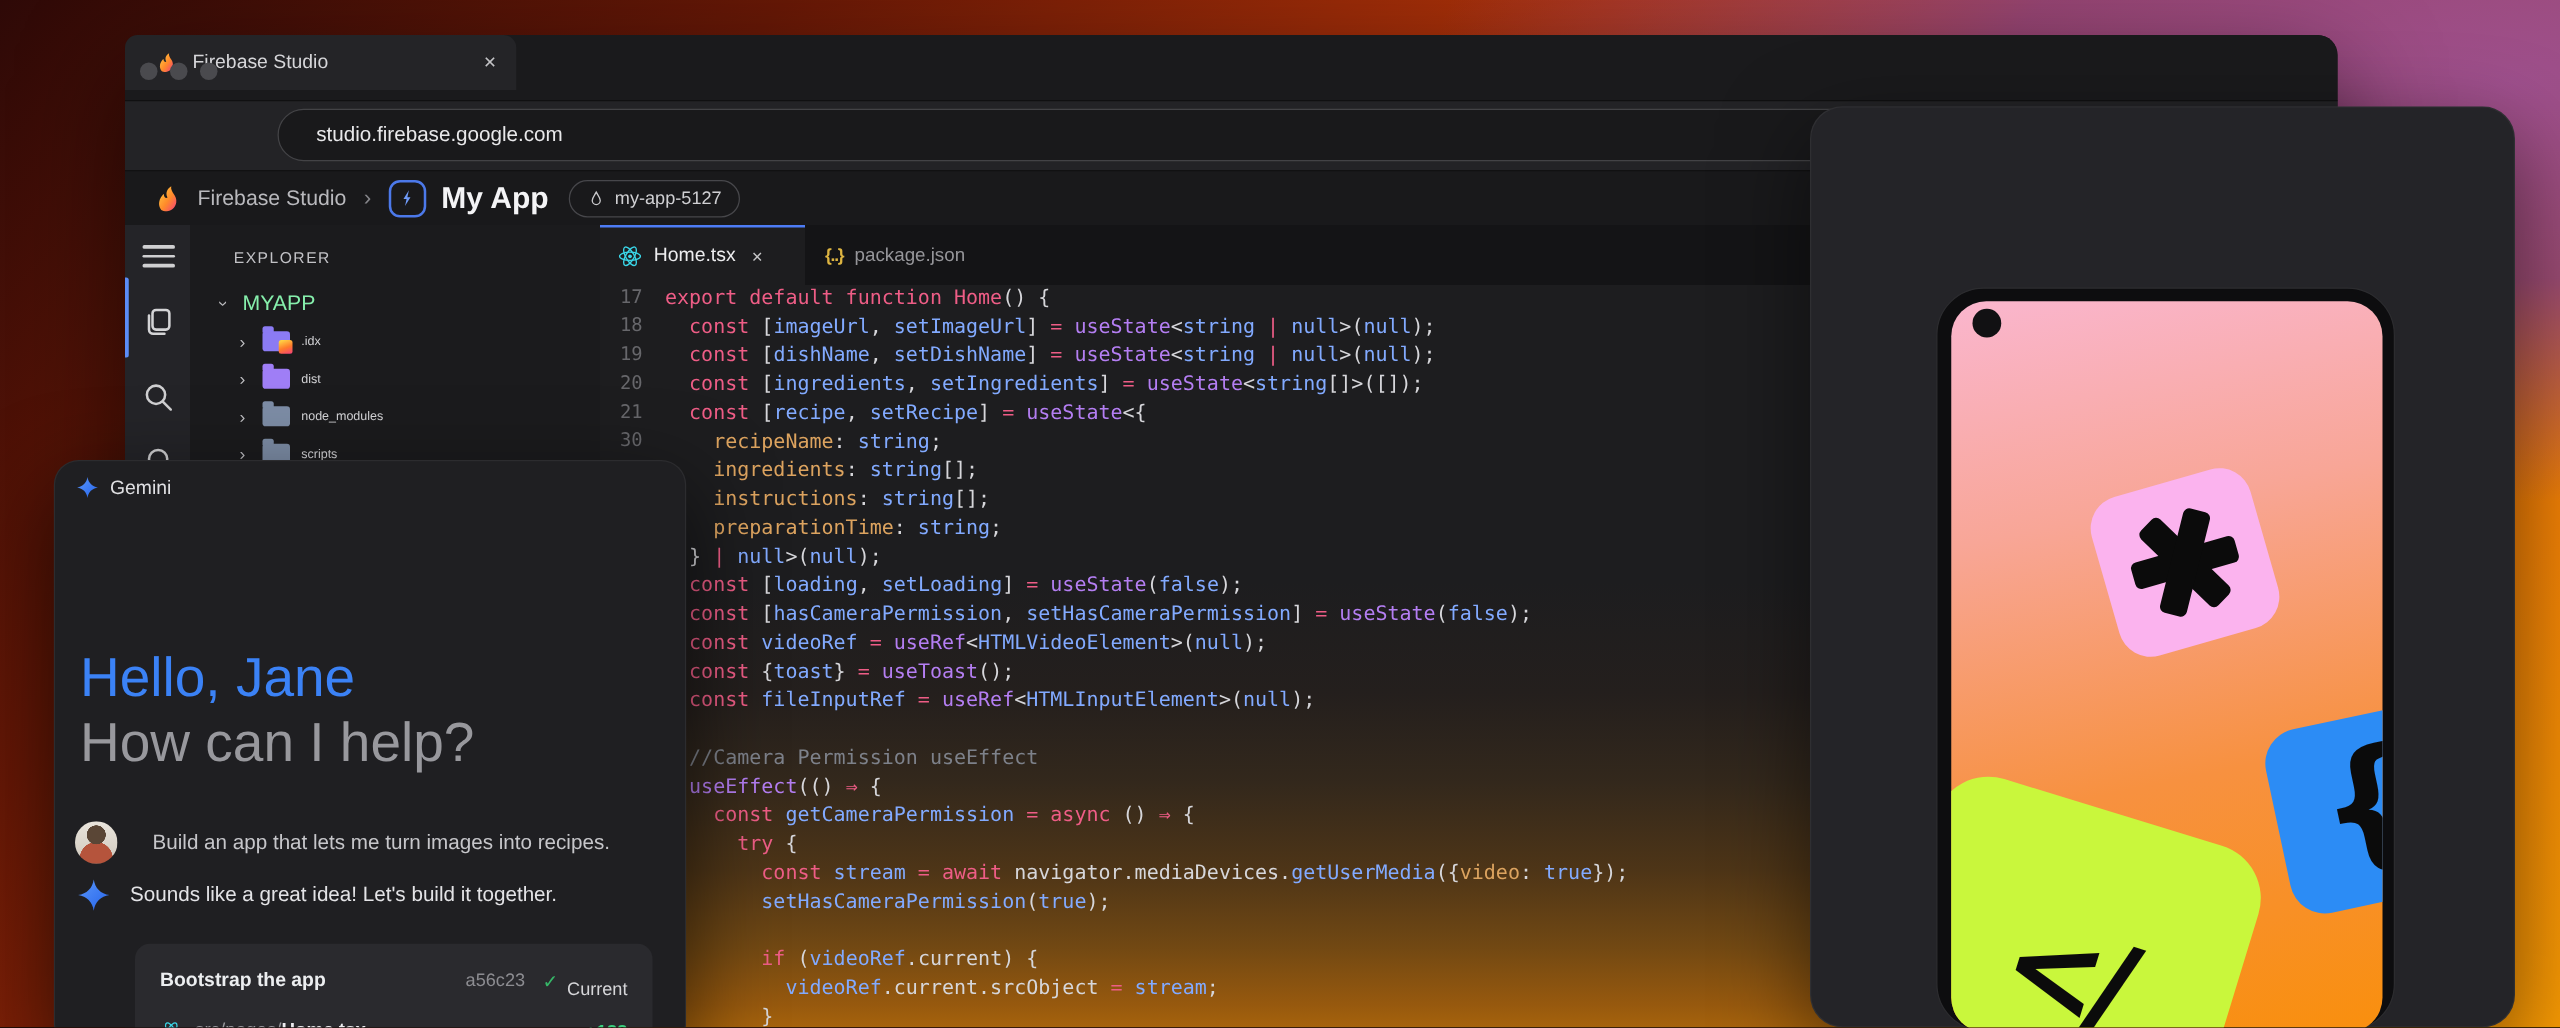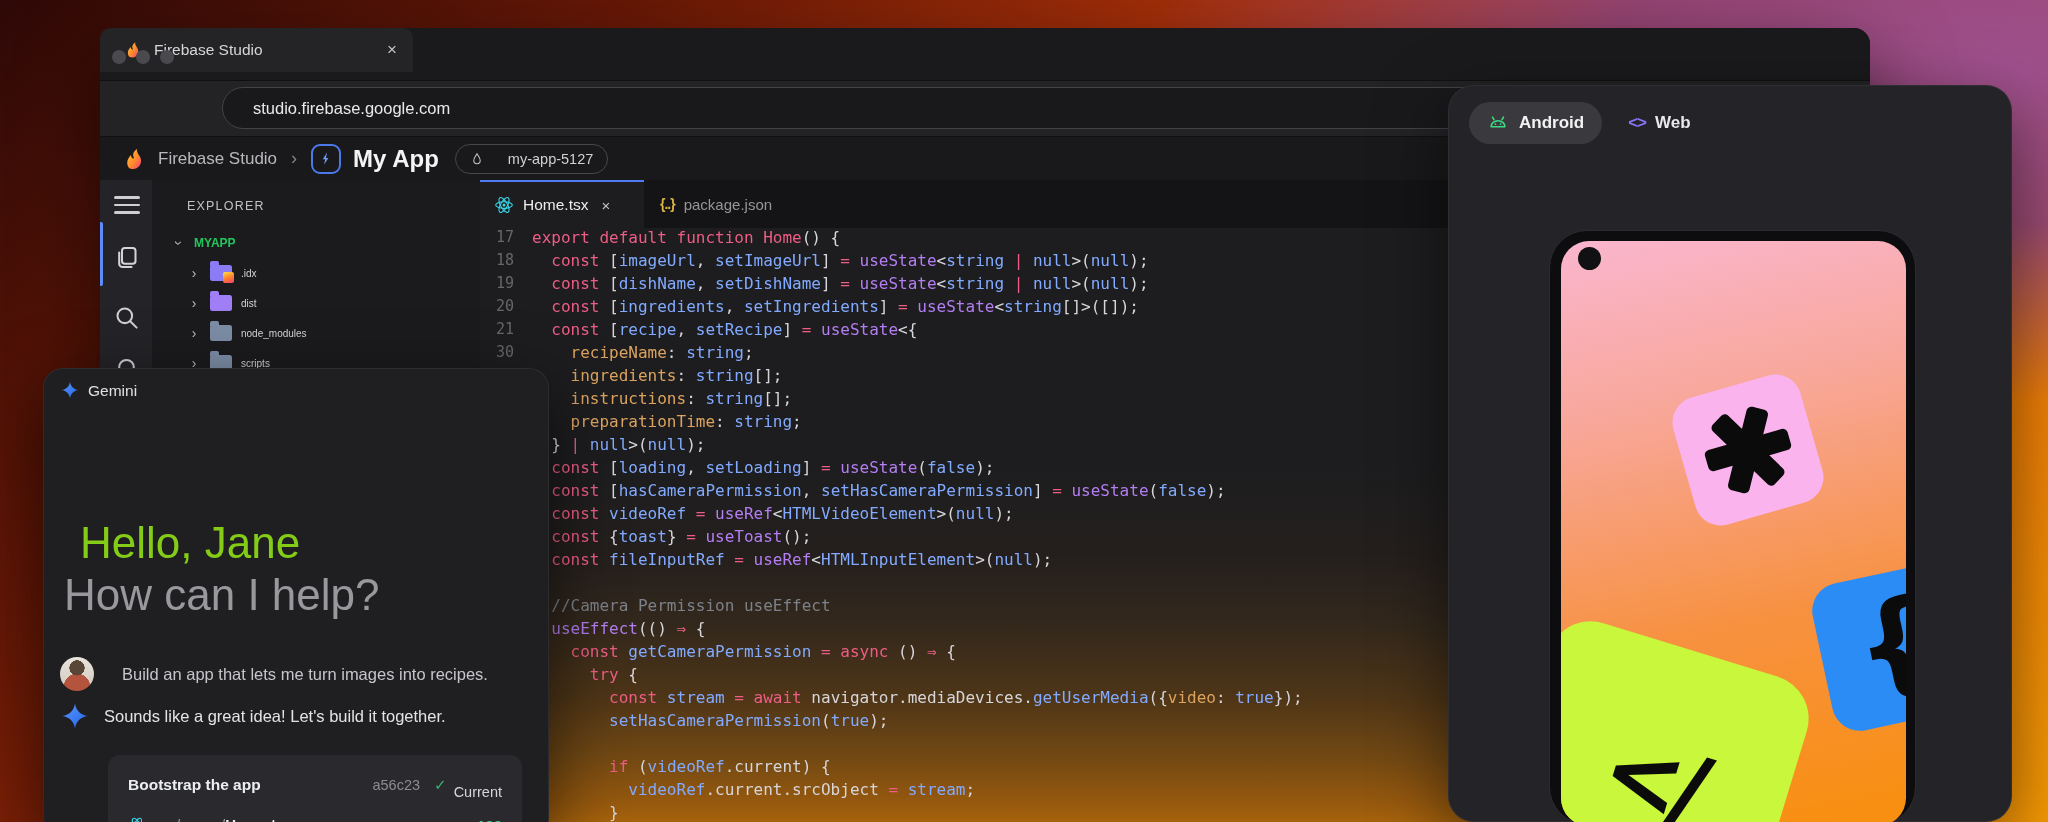--- a/index.html
+++ b/index.html
@@ -26,36 +26,36 @@
   #urlpill { left:122px; top:59px; width:1640px; height:42px; background:#19191b;
     border:1px solid #434346; border-radius:21px; display:flex; align-items:center; padding-left:30px; }
   #urlpill span { color:#e8e8ea; font-size:16.5px; }
   #appheader { left:0; top:108px; width:1770px; height:44px; background:#19191b; border-top:1px solid #111112;
     display:flex; align-items:center; padding-left:22px; }
   #appheader .prod { color:#b9b9bd; font-size:17px; margin-left:12px; }
   #appheader .sep { color:#85858a; font-size:18px; margin:0 14px; }
   .appicon { width:30px; height:30px; border:2px solid #4c79ea; border-radius:9px; display:flex; align-items:center; justify-content:center; }
   #appheader .appname { color:#f4f4f6; font-size:24px; font-weight:700; margin-left:12px; }
   #wspill { height:30px; border:1px solid #47474b; border-radius:15px; display:flex; align-items:center;
-    gap:24px; padding:2px 14px; margin-left:16px; }
+    gap:8px; padding:2px 14px; margin-left:16px; }
   #wspill span { color:#d0d0d3; font-size:14.5px; }
 
   
   #activity { left:0; top:152px; width:52px; height:642px; background:#242428; }
   #hamb { left:14px; top:16px; width:26px; }
   #hamb div { height:2.5px; background:#cfcfd1; border-radius:2px; margin-bottom:5px; }
   #actind { left:0; top:42px; width:3px; height:64px; background:#5b8cf8; border-radius:0 2px 2px 0; }
   .actic { left:13px; width:27px; height:27px; color:#d4d4d6; }
   #explorer { left:52px; top:152px; width:328px; height:642px; background:#1b1b1d; }
   #explorer .hdr { position:absolute; left:35px; top:19px; color:#c2c2c6; font-size:12.5px; letter-spacing:1.2px; }
   #tree { position:absolute; left:0; top:48px; width:328px; }
   .trow { height:30px; display:flex; align-items:center; }
   .trow .chev { width:14px; color:#bdbdc0; font-size:14px; text-align:center; }
   .trow.root { padding-left:20px; gap:8px; }
-  .trow.root .lbl { color:#22c55e; font-size:12px; font-weight:700; }
+  .trow.root .lbl { color:#86efac; font-size:17px; font-weight:400; }
   .trow.child { padding-left:35px; gap:9px; }
   .trow.child .lbl { color:#d4d4d7; font-size:10px; }
   .chev.down { display:inline-block; transform:rotate(90deg); }
   .folder { position:relative; width:22px; height:16px; border-radius:2.5px; }
   .folder:before { content:""; position:absolute; left:0; top:-4px; width:9px; height:5px; border-radius:2px 2px 0 0; background:inherit; }
   .fbadge { position:absolute; right:-2px; bottom:-2px; width:11px; height:11px; border-radius:2px;
     background:linear-gradient(160deg,#ffcf44 10%,#ff7b2a 55%,#f43e7c 100%); }
 
   
   #editor { left:380px; top:152px; width:1390px; height:642px; background:#141416; }
@@ -77,21 +77,21 @@
   .cl { height:23px; line-height:23px; white-space:pre; }
   .tk-k { color:#ee5d86; } .tk-v { color:#82aaff; } .tk-h { color:#b47ef2; }
   .tk-p { color:#dca35f; } .tk-c { color:#7d818a; } .tk-w { color:#d6d6da; }
 
   
   #gemini { left:43px; top:368px; width:506px; height:470px; background:#1f1f22; border-radius:20px;
     box-shadow:0 24px 70px rgba(0,0,0,.6); border:1px solid rgba(255,255,255,.06); overflow:hidden; }
   #gemtitle { position:absolute; left:44px; top:13px; color:#e0e0e3; font-size:15.5px; }
   #gemstar { position:absolute; left:16px; top:11px; }
   #greet { position:absolute; left:20px; top:148px; font-size:44px; font-weight:500; line-height:52px; }
-  #greet .l1 { color:#84cc16;margin-left:16px; } #greet .l2 { color:#98989d; }
+  #greet .l1 { color:#3b82f6; } #greet .l2 { color:#98989d; }
   #urow { position:absolute; left:16px; top:288px; display:flex; align-items:center; gap:28px; }
   #avatar { width:34px; height:34px; border-radius:50%;
     background:radial-gradient(circle at 50% 32%, #5a4636 0 26%, rgba(90,70,54,0) 27%),
                radial-gradient(circle at 50% 88%, #b5543c 0 38%, rgba(181,84,60,0) 39%),
                linear-gradient(180deg,#e9e4dc,#cfc8bd); }
   #urow .msg { color:#c6c6ca; font-size:16.5px; }
   #brow { position:absolute; left:16px; top:332px; display:flex; align-items:center; gap:14px; }
   #brow .msg { color:#e3e3e6; font-size:16.5px; font-weight:500; }
   #gcard { position:absolute; left:64px; top:386px; width:414px; height:96px; background:#2a2a2e; border-radius:12px; padding:14px 20px 0 20px; }
   #gcard .r1 { display:flex; align-items:center; }
@@ -356,36 +356,20 @@
           </g>
             <circle cx="12" cy="12" r="1.8" fill="#3ad6e8"></circle>
         </svg>
         <span><span class="fpath">src/pages/</span><span class="fname">Home.tsx</span></span>
         <span class="diff">+122</span>
       </div>
     </div>
   </div>
 
   <div id="rpanel" class="abs">
-    <div id="toggles">
-      <div id="pill-android">
-        <svg width="22" height="22" viewBox="0 0 24 24">
-          <path d="M4.5 16 a7.5 6.5 0 0 1 15 0 z" fill="none" stroke="#3ddc84" stroke-width="1.7" stroke-linejoin="round"></path>
-          <circle cx="9.2" cy="13.2" r="1" fill="#3ddc84"></circle>
-            <circle cx="14.8" cy="13.2" r="1" fill="#3ddc84"></circle>
-          <line x1="7.6" y1="8.4" x2="6" y2="5.6" stroke="#3ddc84" stroke-width="1.7" stroke-linecap="round"></line>
-          <line x1="16.4" y1="8.4" x2="18" y2="5.6" stroke="#3ddc84" stroke-width="1.7" stroke-linecap="round"></line>
-        </svg>
-        <span>Android</span>
-      </div>
-      <div id="web-toggle">
-        <span class="wico">&lt;&gt;</span>
-        <span class="lbl">Web</span>
-      </div>
-    </div>
 
     <div id="phone">
       <div id="screen">
         <div id="camhole"></div>
         <div id="tile-green" class="tile">
           <span class="glyph">&lt;/</span>
         </div>
         <div id="tile-blue" class="tile">
           <span class="glyph">{</span>
         </div>

